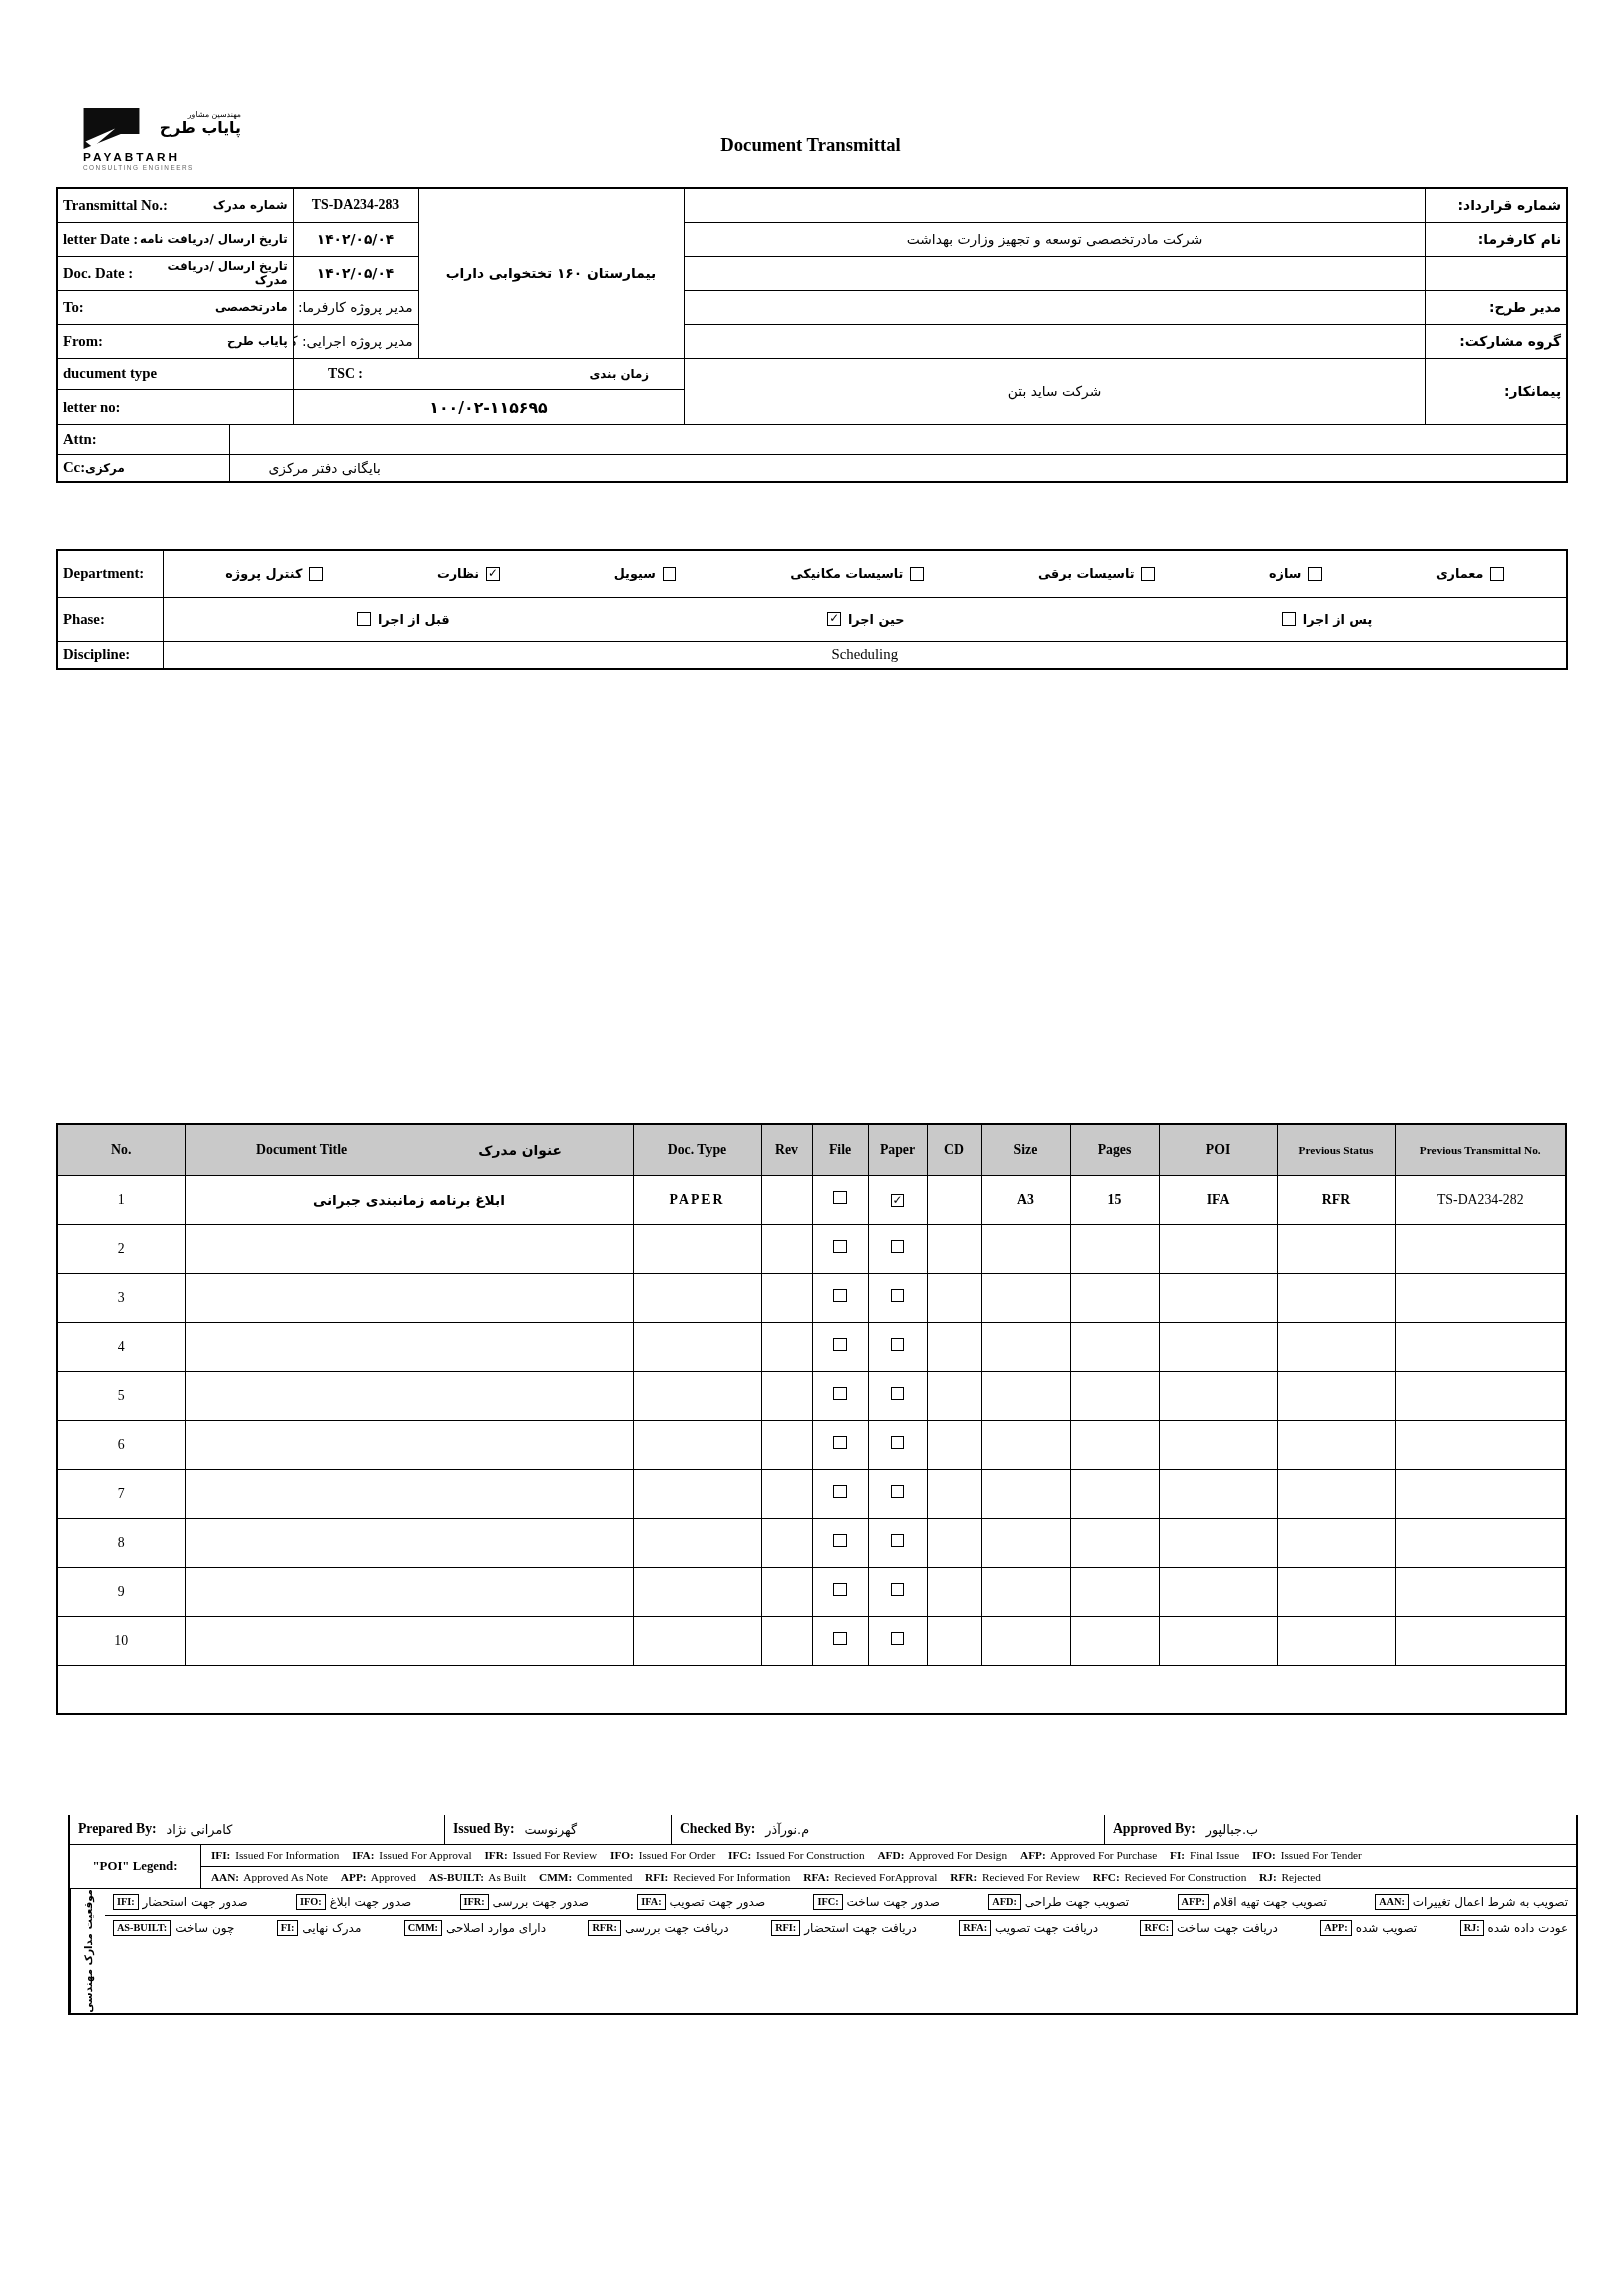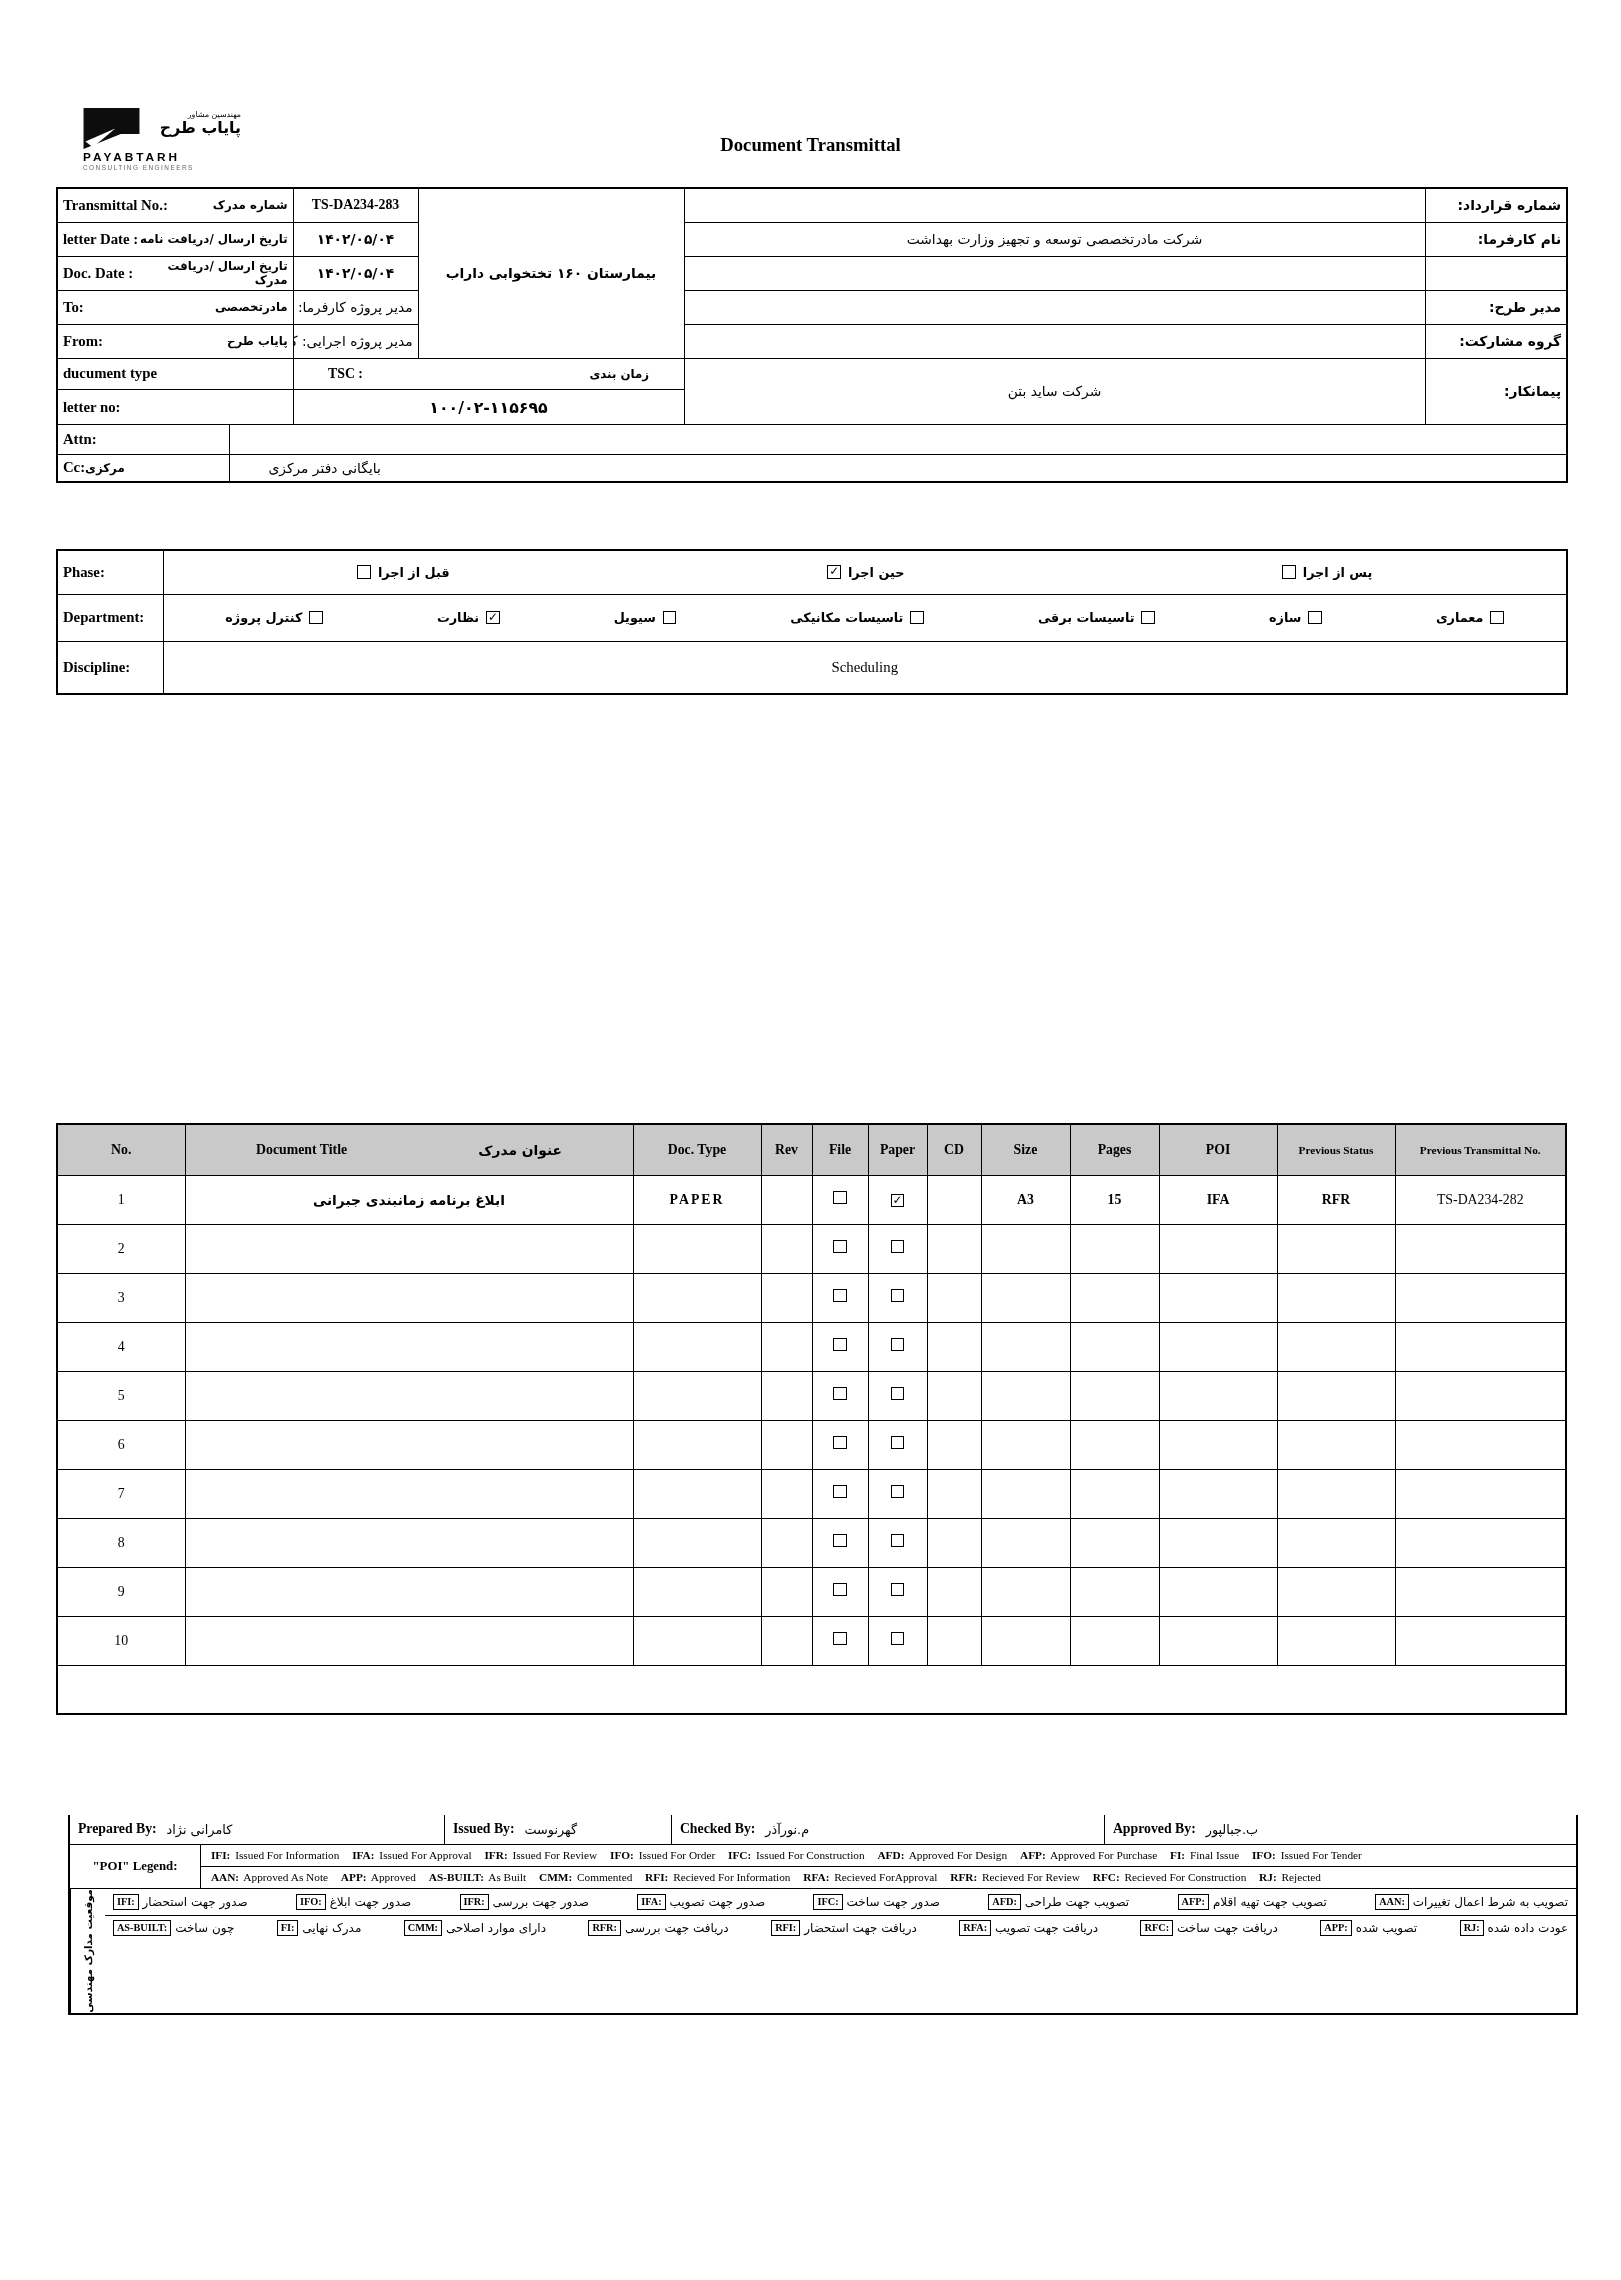--- a/index.html
+++ b/index.html
@@ -213,75 +213,75 @@
   </tr>
 </tbody>
   </table>
 
 <table class="tbl dept-table">
   <colgroup>
       <col style="width:106px">
       <col style="width:1404px">
     </colgroup>
   <tbody>
-      <tr style="height:44px">
+      <tr style="height:47px">
+    <td class="dept-lbl">Department:</td>
+    <td>
+          <div class="chk-row">
+            <span class="chk-item">
+              <span class="cb"></span>
+              <span class="fa">معماری</span>
+            </span>
+            <span class="chk-item">
+              <span class="cb"></span>
+              <span class="fa">سازه</span>
+            </span>
+            <span class="chk-item">
+              <span class="cb"></span>
+              <span class="fa">تاسیسات برقی</span>
+            </span>
+            <span class="chk-item">
+              <span class="cb"></span>
+              <span class="fa">تاسیسات مکانیکی</span>
+            </span>
+            <span class="chk-item">
+              <span class="cb"></span>
+              <span class="fa">سیویل</span>
+            </span>
+            <span class="chk-item">
+              <span class="cb">✓</span>
+              <span class="fa">نظارت</span>
+            </span>
+            <span class="chk-item">
+              <span class="cb"></span>
+              <span class="fa">کنترل پروژه</span>
+            </span>
+          </div>
+        </td>
+  </tr>
+  <tr style="height:44px">
     <td class="dept-lbl">Phase:</td>
     <td>
           <div class="chk-row">
             <span class="chk-item">
               <span class="fa">پس از اجرا</span>
               <span class="cb"></span>
             </span>
             <span class="chk-item">
               <span class="fa">حین اجرا</span>
               <span class="cb">✓</span>
             </span>
             <span class="chk-item">
               <span class="fa">قبل از اجرا</span>
               <span class="cb"></span>
             </span>
           </div>
         </td>
   </tr>
-  <tr style="height:47px">
-    <td class="dept-lbl">Department:</td>
-    <td>
-          <div class="chk-row">
-            <span class="chk-item">
-              <span class="cb"></span>
-              <span class="fa">معماری</span>
-            </span>
-            <span class="chk-item">
-              <span class="cb"></span>
-              <span class="fa">سازه</span>
-            </span>
-            <span class="chk-item">
-              <span class="cb"></span>
-              <span class="fa">تاسیسات برقی</span>
-            </span>
-            <span class="chk-item">
-              <span class="cb"></span>
-              <span class="fa">تاسیسات مکانیکی</span>
-            </span>
-            <span class="chk-item">
-              <span class="cb"></span>
-              <span class="fa">سیویل</span>
-            </span>
-            <span class="chk-item">
-              <span class="cb">✓</span>
-              <span class="fa">نظارت</span>
-            </span>
-            <span class="chk-item">
-              <span class="cb"></span>
-              <span class="fa">کنترل پروژه</span>
-            </span>
-          </div>
-        </td>
-  </tr>
-  <tr style="height:53px">
+  <tr style="height:28px">
     <td class="dept-lbl">Discipline:</td>
     <td class="discipline-val">Scheduling</td>
   </tr>
 </tbody>
   </table>
 
 <table class="tbl doc-table">
   <colgroup>
     <col style="width:128px">
       <col style="width:448px">

